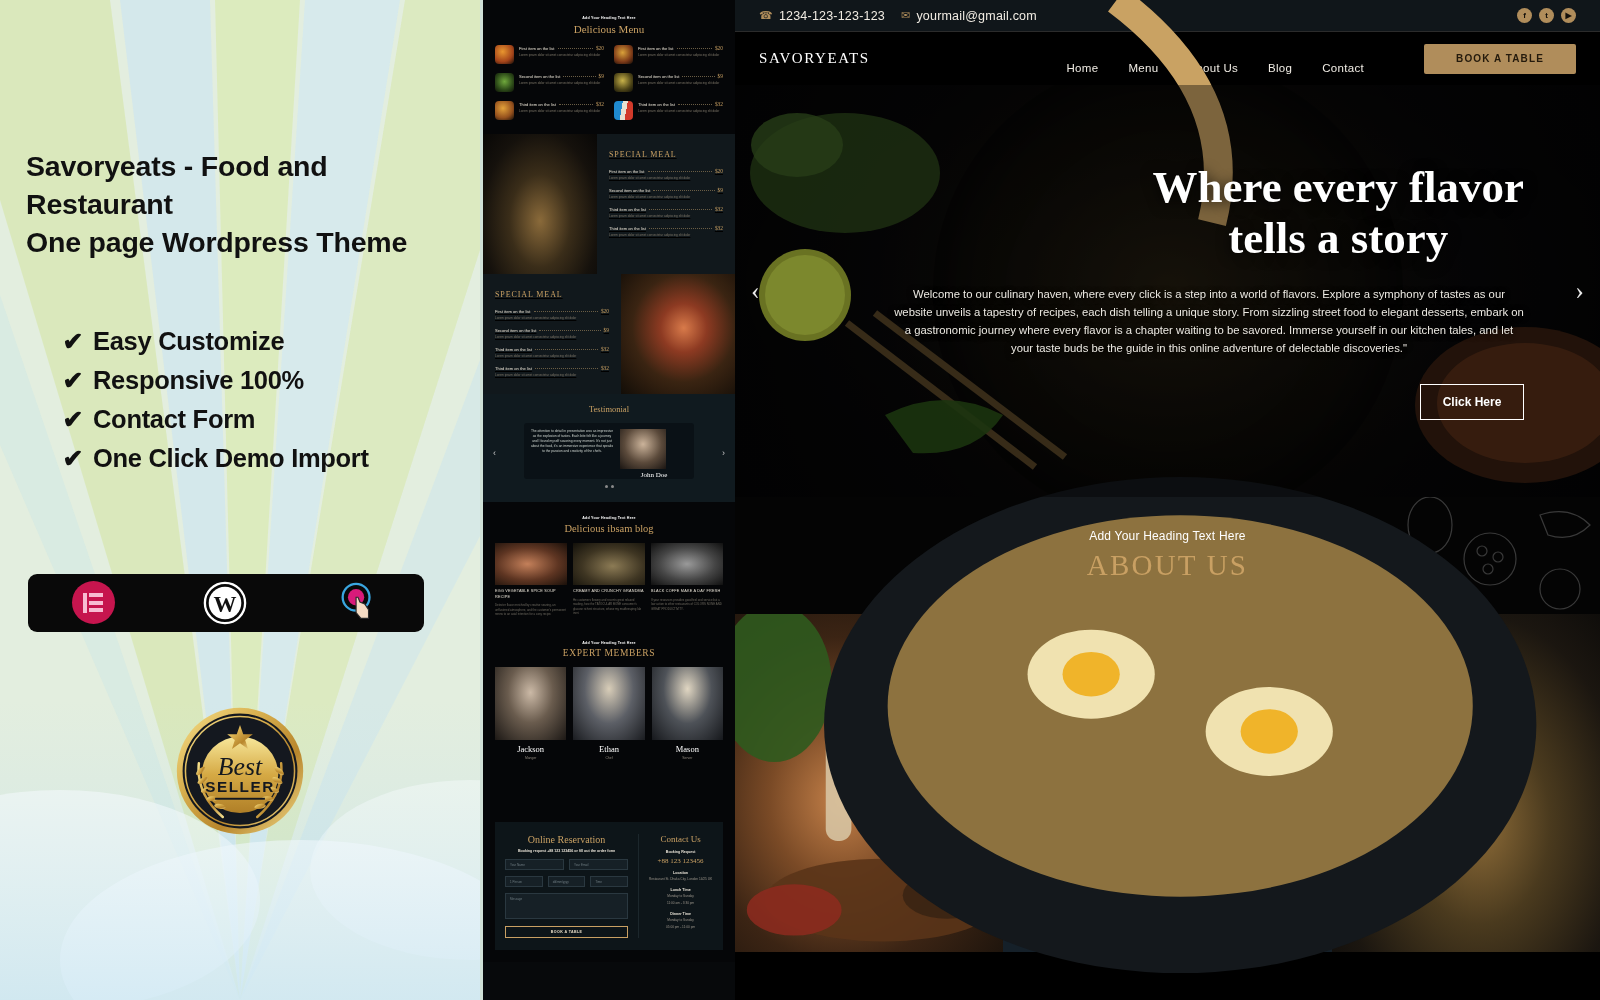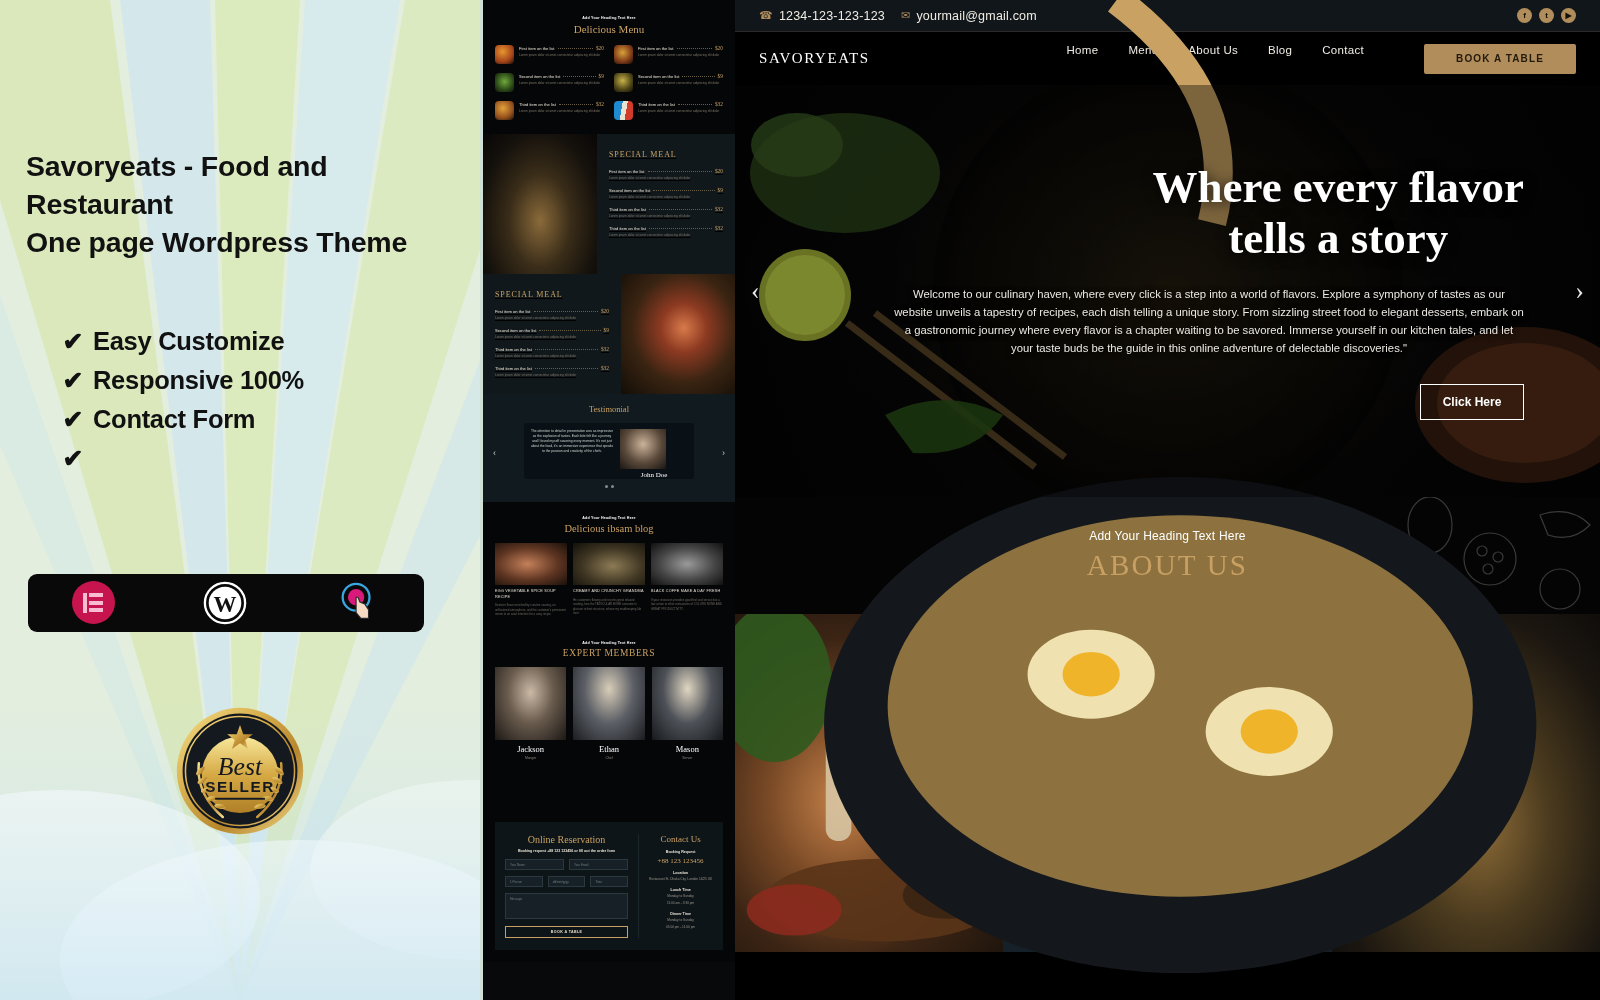--- a/index.html
+++ b/index.html
@@ -142,21 +142,21 @@
   .soc {
     width: 15px; height: 15px; border-radius: 50%; background: #b08d5b;
     display: flex; align-items: center; justify-content: center;
     color: #14100a; font-size: 8px; font-weight: 700;
   }
 
   .navbar {
     height: 53px; background: #000; display: flex; align-items: center; padding: 0 24px;
   }
   .brand { font-family: "Liberation Serif", serif; color: #fff; font-size: 15px; letter-spacing: 1.6px; }
-  .nav-links { margin-left: auto; display: flex; align-items: flex-start; gap: 30px; }
+  .nav-links { margin-left: auto; display: flex; align-items: flex-end; gap: 30px; }
   .nav-link { color: #f0ece4; font-size: 11.5px; letter-spacing: .3px; }
   .book-btn {
     margin-left: 30px; width: 152px; height: 30px; background: #b08d5b;
     display: flex; align-items: center; justify-content: center;
     color: #241a0c; font-size: 10px; font-weight: 700; letter-spacing: 1.1px;
     border-radius: 2px;
   }
 
   .hero {
     position: relative; height: 412px;
@@ -266,20 +266,21 @@
         <div class="feature">
           <span class="check">✔</span>
           <span class="feature-label">Responsive 100%</span>
         </div>
         <div class="feature">
           <span class="check">✔</span>
           <span class="feature-label">Contact Form</span>
         </div>
         <div class="feature">
           <span class="check">✔</span>
+          <span class="feature-label">One Click Demo Import</span>
         </div>
       </div>
 
       <div class="logo-bar">
         <div class="logo-el">
           <span class="el-bar1"></span>
           <span class="el-stack">
               <i></i>
               <i></i>
               <i></i>

